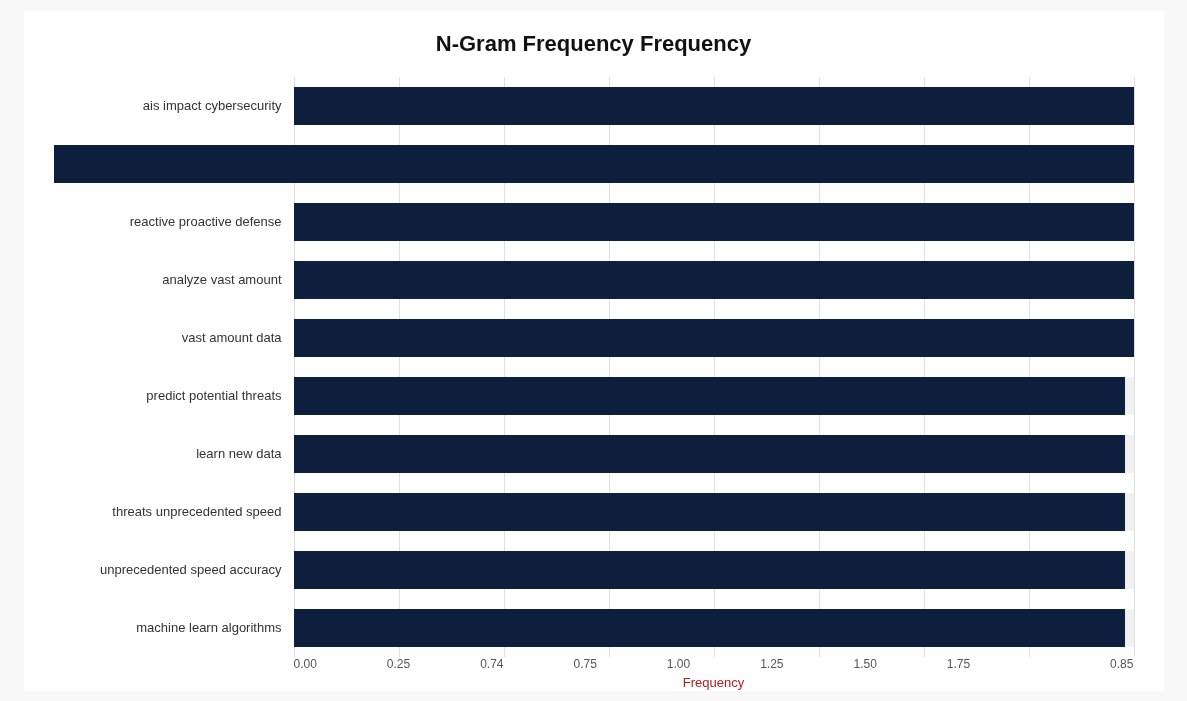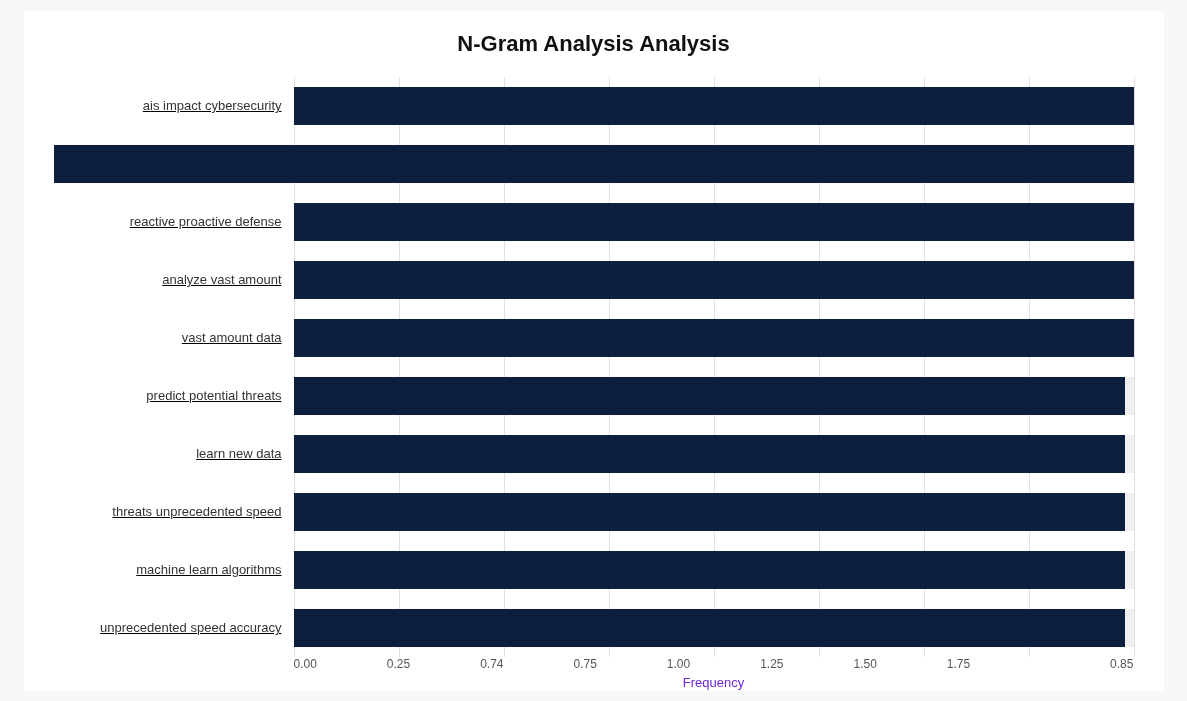--- a/index.html
+++ b/index.html
@@ -30,21 +30,20 @@
       display: flex;
       flex-direction: column;
       gap: 0px;
       position: relative;
       height: 580px;
     }
     .bar-row {
       display: flex;
       align-items: center;
       flex: 1;
-      text-decoration: underline;
     }
     .bar-label {
       width: 240px;
       text-align: right;
       padding-right: 12px;
       font-size: 13px;
       color: #333;
       white-space: nowrap;
     }
     .bar-track {
@@ -69,21 +68,21 @@
       font-size: 12px;
       color: #555;
     }
     .x-tick:last-child {
       text-align: right;
     }
     .x-label {
       text-align: center;
       margin-top: 4px;
       font-size: 13px;
-      color: #6d28d9;
+      color: #b91c1c;
       margin-left: 240px;
     }
     .grid-lines {
       position: absolute;
       left: 240px;
       right: 0;
       top: 0;
       bottom: 0;
       pointer-events: none;
     }
@@ -92,21 +91,21 @@
       top: 0;
       bottom: 0;
       width: 1px;
       background: #e0e0e0;
     }
   </style>
 </head>
 <body>
 
 <div class="chart-container">
-  <div class="chart-title">N-Gram Analysis Analysis</div>
+  <div class="chart-title">N-Gram Frequency Frequency</div>
   <div class="chart-area" style="position:relative;">
 
     <div class="grid-lines" id="grid-lines">
         <div class="grid-line" style="left: 0%;"></div>
         <div class="grid-line" style="left: 12.5%;"></div>
         <div class="grid-line" style="left: 25%;"></div>
         <div class="grid-line" style="left: 37.5%;"></div>
         <div class="grid-line" style="left: 50%;"></div>
         <div class="grid-line" style="left: 62.5%;"></div>
         <div class="grid-line" style="left: 75%;"></div>
@@ -156,27 +155,27 @@
             <div class="bar-fill" style="width: 99%;"></div>
           </div>
         </div>
         <div class="bar-row">
           <div class="bar-label">threats unprecedented speed</div>
           <div class="bar-track">
             <div class="bar-fill" style="width: 99%;"></div>
           </div>
         </div>
         <div class="bar-row">
-          <div class="bar-label">machine learn algorithms</div>
+          <div class="bar-label">unprecedented speed accuracy</div>
           <div class="bar-track">
             <div class="bar-fill" style="width: 99%;"></div>
           </div>
         </div>
         <div class="bar-row">
-          <div class="bar-label">unprecedented speed accuracy</div>
+          <div class="bar-label">machine learn algorithms</div>
           <div class="bar-track">
             <div class="bar-fill" style="width: 99%;"></div>
           </div>
         </div>
       </div>
   </div>
 
   <div class="x-axis" id="x-axis">
       <div class="x-tick">0.00</div>
       <div class="x-tick">0.25</div>

